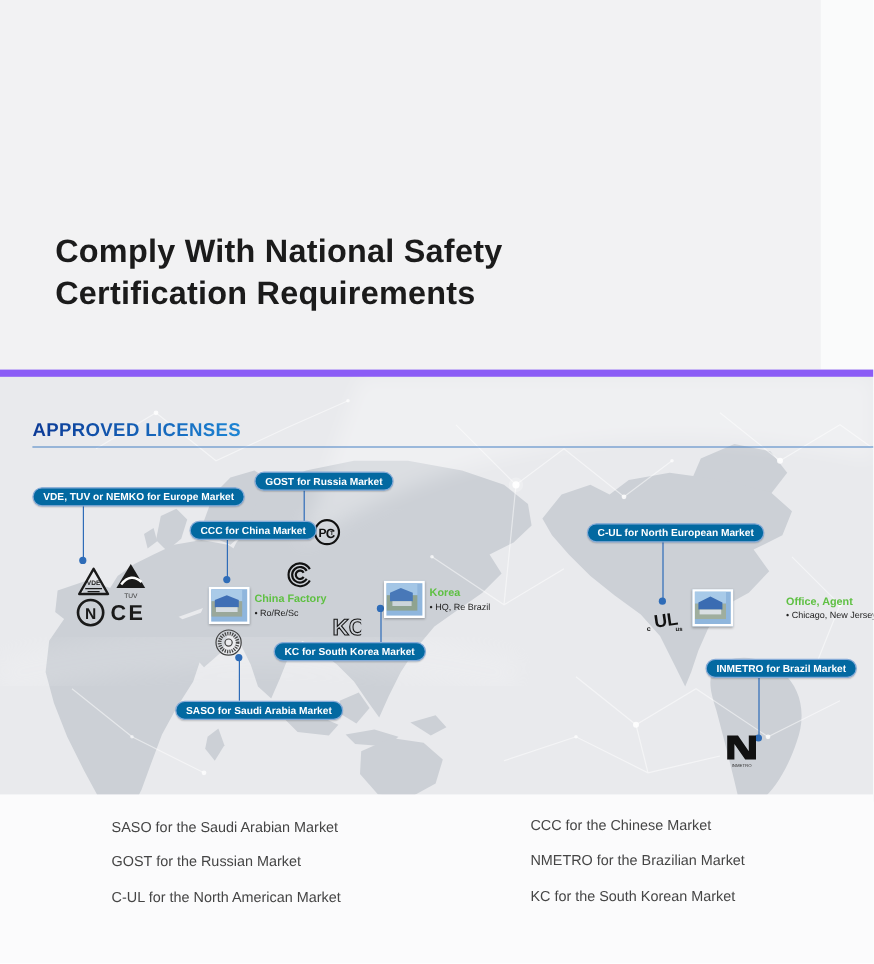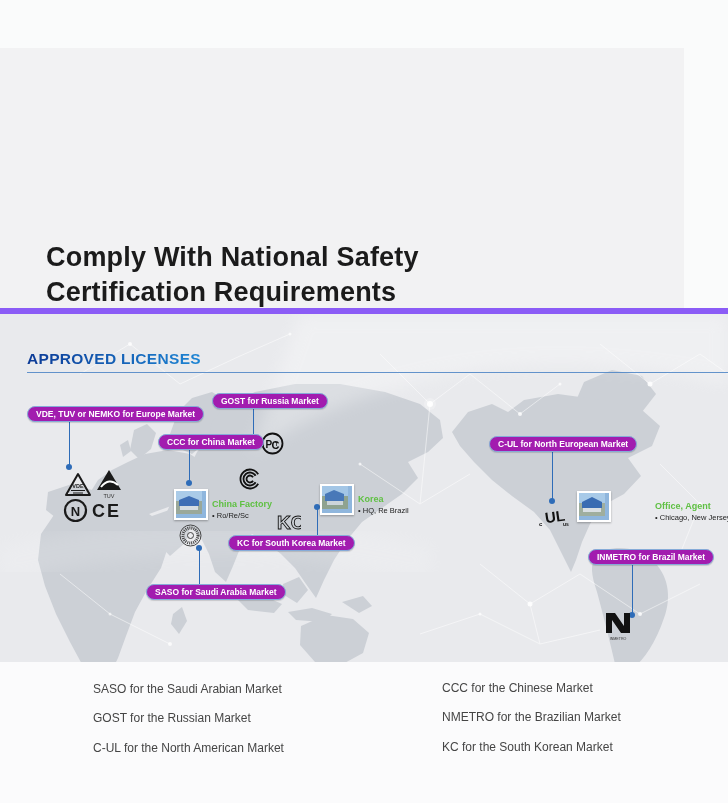--- a/index.html
+++ b/index.html
@@ -1,42 +1,42 @@
 <!DOCTYPE html>
 <html><head>
 <meta charset="utf-8">
 <style>
   html,body{margin:0;padding:0;background:#fff;}
   .canvas{position:relative;width:728px;height:803px;overflow:hidden;
           font-family:"Liberation Sans",sans-serif;background:#fafbfb;}
 
   
-  .sec-top{position:absolute;left:0;top:0;width:684px;height:308px;background:#f2f2f3;margin-top:48px;}
+  .sec-top{position:absolute;left:0;top:0;width:684px;height:308px;background:#f2f2f3;}
   .page-title{position:absolute;left:46px;top:192px;font-size:27px;font-weight:bold;
               color:#1b1b1b;line-height:35px;letter-spacing:.2px;}
 
   
   .sec-map{position:absolute;left:0;top:308px;width:728px;height:354px;
            background:#e9eaed;border-top:6px solid #8b5cf6;}
   .sec-map svg.bgmap{position:absolute;left:0;top:0;}
   .ap-heading{position:absolute;left:27px;top:36px;font-size:15.5px;font-weight:bold;
               letter-spacing:.3px;background:linear-gradient(90deg,#0c3a96,#1d85d4);
               -webkit-background-clip:text;background-clip:text;color:transparent;z-index:6;}
   .ap-underline{position:absolute;left:27px;top:58px;width:701px;height:1px;
                 background:#4a82c4;opacity:.85;z-index:6;}
 
-  .pill{position:absolute;background:#a21caf;border:1px solid #86abd8;border-radius:8px;
+  .pill{position:absolute;background:#0369a1;border:1px solid #86abd8;border-radius:8px;
         color:#fff;font-size:8.5px;font-weight:bold;line-height:12px;padding:1px 8px;
         white-space:nowrap;z-index:7;box-shadow:0 1px 1px rgba(0,0,0,.15);}
   .vline{position:absolute;width:1px;background:#2e6cb8;z-index:6;}
   .dot{position:absolute;width:6px;height:6px;border-radius:50%;background:#2e6cb8;z-index:6;}
 
   .mark{position:absolute;z-index:6;}
 
-  .site{position:absolute;display:flex;gap:4px;z-index:7;align-items:flex-end;}
+  .site{position:absolute;display:flex;gap:4px;z-index:7;align-items:center;}
   .thumb{width:30px;height:27px;border:2px solid #fff;box-shadow:0 1px 2px rgba(0,0,0,.3);
          flex:0 0 auto;background:#8fb6dd;overflow:hidden;}
   .site-name{font-size:9px;font-weight:bold;color:#5fc043;white-space:nowrap;}
   .site-detail{font-size:7.5px;color:#222;margin-top:2px;white-space:nowrap;}
 
   
   .sec-footer{position:absolute;left:0;top:662px;width:728px;height:141px;background:#fbfbfc;}
   .f-item{position:absolute;font-size:12px;color:#454545;white-space:nowrap;}
 </style>
 </head>

